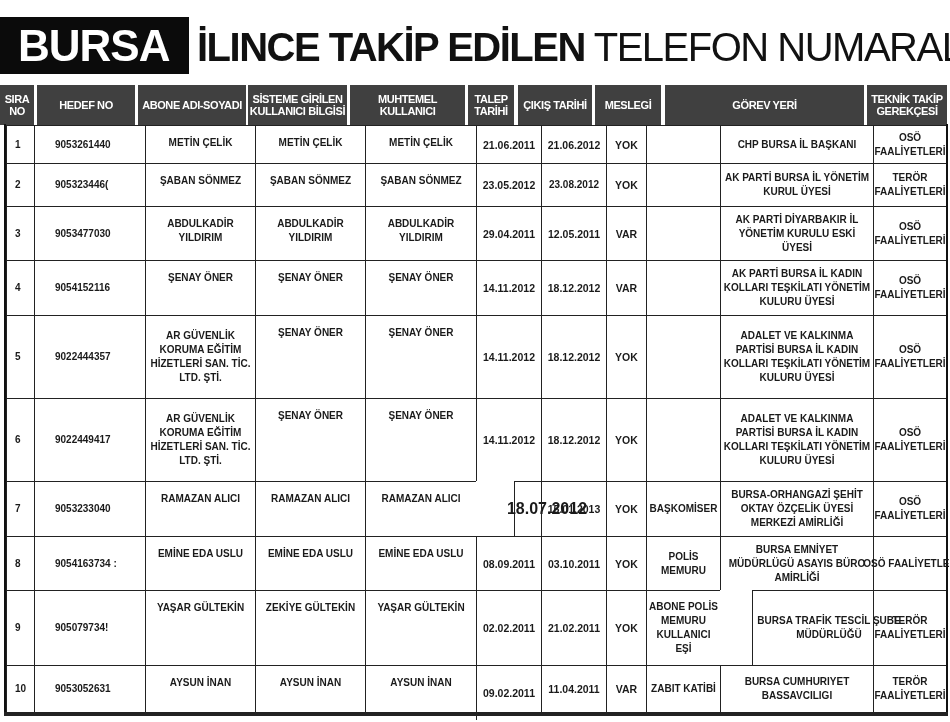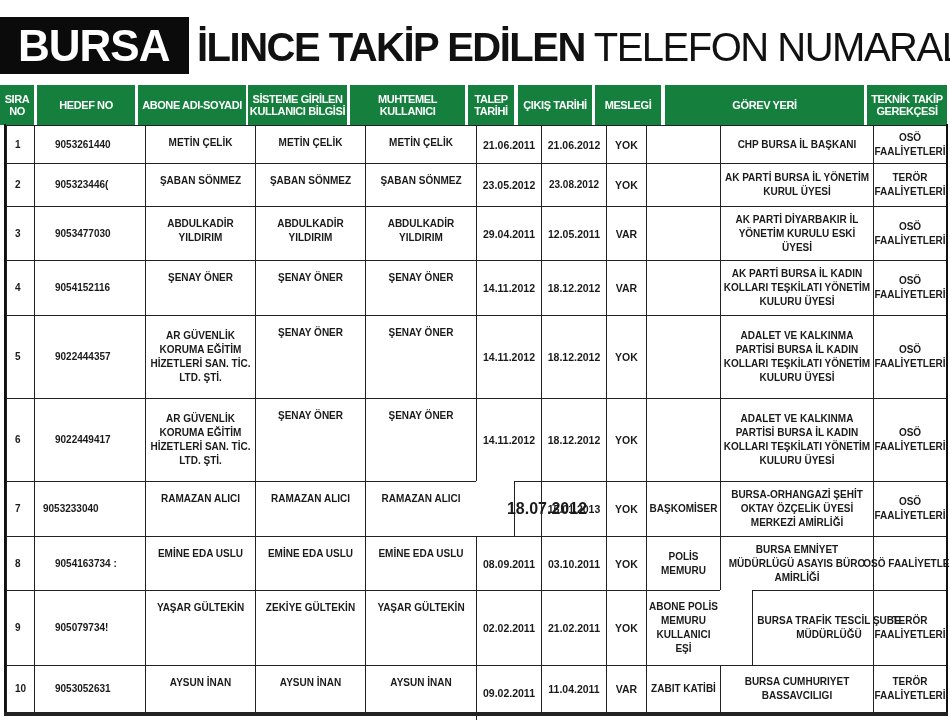--- a/index.html
+++ b/index.html
@@ -6,21 +6,21 @@
     body { width: 950px; height: 722px; position: relative; overflow: hidden; font-family: "Liberation Sans", sans-serif; }
 
     .title-bar { position: absolute; left: 0; top: 17px; height: 58px; width: 950px; }
     .title-city { position: absolute; left: 0; top: 0; width: 189px; height: 57px; background: #0b0b0b; color: #fff;
       font-family: "Liberation Sans", sans-serif; font-weight: bold; font-size: 44px; letter-spacing: -1px;
       line-height: 57px; padding-left: 18px; box-sizing: border-box; transform-origin: left center; }
     .title-rest { position: absolute; left: 197px; top: 4px; height: 52px; line-height: 52px; font-size: 40px; color: #111; white-space: nowrap; letter-spacing: -1.5px; }
     .title-bold { font-weight: bold; margin-top: 32px; }
     .title-light { font-weight: normal; }
 
-    .hdr { position: absolute; top: 85px; height: 40px; background: #15803d; color: #fff; font-weight: bold;
+    .hdr { position: absolute; top: 85px; height: 40px; background: #404040; color: #fff; font-weight: bold;
       font-size: 11px; line-height: 12px; display: flex; align-items: center; justify-content: center; text-align: center;
       letter-spacing: -0.4px; box-sizing: border-box; }
 
     .table-frame { position: absolute; left: 4px; top: 124px; width: 944px; height: 592px; border: 2px solid #111; border-top: none; box-sizing: border-box; }
     .cell { position: absolute; box-sizing: border-box; border-left: 1.5px solid #222; border-top: 1.5px solid #222;
       font-size: 10px; font-weight: bold; color: #1a1a1a; text-align: center; display: flex; justify-content: center;
       line-height: 14px; padding: 2px 2px; }
     .c-mid { align-items: center; }
     .c-top { align-items: flex-start; padding-top: 10px; }
     .c-left { justify-content: flex-start; padding-left: 10px; }
@@ -125,21 +125,21 @@
       <div class="cell c-top" style="left: 365px; top: 398px; width: 111px; height: 83px;">ŞENAY ÖNER</div>
       <div class="cell c-mid" style="left: 476px; top: 398px; width: 65px; height: 83px; font-size: 10.5px;">14.11.2012</div>
       <div class="cell c-mid" style="left: 541px; top: 398px; width: 65px; height: 83px; font-size: 10.5px;">18.12.2012</div>
       <div class="cell c-mid" style="left: 606px; top: 398px; width: 40px; height: 83px; font-size: 10.5px;">YOK</div>
       <div class="cell c-mid" style="left: 646px; top: 398px; width: 74px; height: 83px;"></div>
       <div class="cell c-mid" style="left: 720px; top: 398px; width: 153px; height: 83px;">ADALET VE KALKINMA PARTİSİ BURSA İL KADIN KOLLARI TEŞKİLATI YÖNETİM KULURU ÜYESİ</div>
       <div class="cell c-mid" style="left: 873px; top: 398px; width: 73px; height: 83px;">OSÖ FAALİYETLERİ</div>
     </div>
     <div>
       <div class="cell c-mid c-left" style="left: 6px; top: 481px; width: 28px; height: 55px; padding-left: 8px;">7</div>
-      <div class="cell c-mid" style="left: 34px; top: 481px; width: 111px; height: 55px; justify-content: flex-start; padding-left: 8px;">9053233040</div>
+      <div class="cell c-mid" style="left: 34px; top: 481px; width: 111px; height: 55px; justify-content: flex-start; padding-left: 20px;">9053233040</div>
       <div class="cell c-top" style="left: 145px; top: 481px; width: 110px; height: 55px;">RAMAZAN ALICI</div>
       <div class="cell c-top" style="left: 255px; top: 481px; width: 110px; height: 55px;">RAMAZAN ALICI</div>
       <div class="cell c-top" style="left: 365px; top: 481px; width: 111px; height: 55px;">RAMAZAN ALICI</div>
       <div class="cell c-mid" style="left: 476px; top: 481px; width: 65px; height: 55px; font-size: 16px; margin-left: 38px;">18.07.2012</div>
       <div class="cell c-mid" style="left: 541px; top: 481px; width: 65px; height: 55px; font-size: 10.5px;">15.01.2013</div>
       <div class="cell c-mid" style="left: 606px; top: 481px; width: 40px; height: 55px; font-size: 10.5px;">YOK</div>
       <div class="cell c-mid" style="left: 646px; top: 481px; width: 74px; height: 55px;">BAŞKOMİSER</div>
       <div class="cell c-mid" style="left: 720px; top: 481px; width: 153px; height: 55px;">BURSA-ORHANGAZİ ŞEHİT OKTAY ÖZÇELİK ÜYESİ MERKEZİ AMİRLİĞİ</div>
       <div class="cell c-mid" style="left: 873px; top: 481px; width: 73px; height: 55px;">OSÖ FAALİYETLERİ</div>
     </div>

